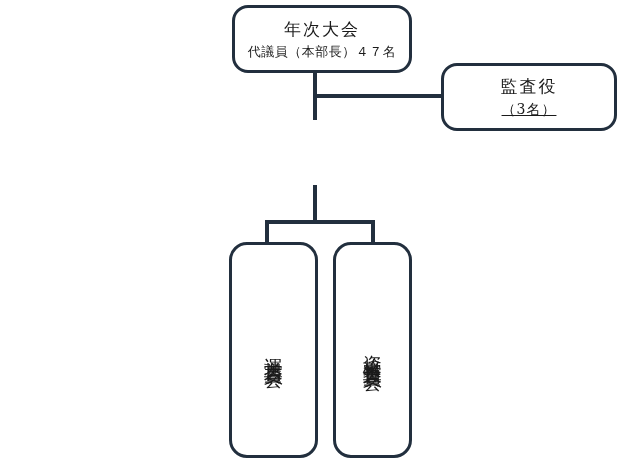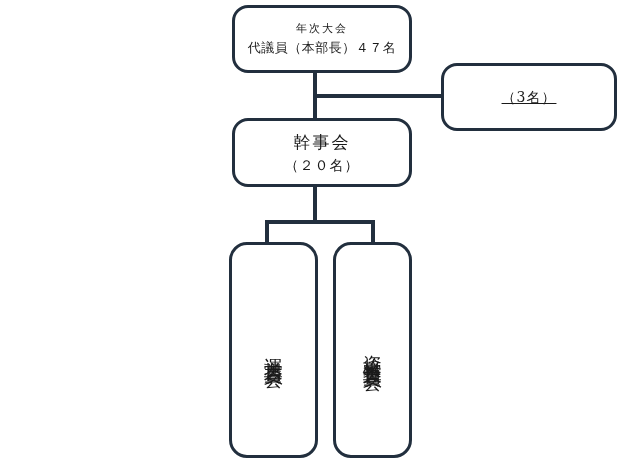--- a/index.html
+++ b/index.html
@@ -53,21 +53,21 @@
     letter-spacing: 1px;
     line-height: 1.35;
     white-space: nowrap;
   }
 
   
   #node-annual-meeting {
     left: 232px; top: 5px; width: 180px; height: 68px;
     border-radius: 16px;
   }
-  #node-annual-meeting .node-title { font-size: 11px; margin-bottom: 2px; }
+  #node-annual-meeting .node-title { font-size: 17px; margin-bottom: 2px; }
   #node-annual-meeting .node-sub   { font-size: 13px; letter-spacing: 0.5px; }
 
   
   #node-auditor {
     left: 441px; top: 63px; width: 176px; height: 68px;
     border-radius: 16px;
   }
   #node-auditor .node-title { font-size: 17px; margin-bottom: 2px; }
   #node-auditor .node-sub   { font-size: 14px; text-decoration: underline; }
 
@@ -116,27 +116,24 @@
   <div class="connector" style="left:265px; top:220px; width:4px; height:26px;"></div>
 
   <div class="connector" style="left:371px; top:220px; width:4px; height:26px;"></div>
 
   <div class="node" id="node-annual-meeting">
     <div class="node-title">年次大会</div>
     <div class="node-sub">代議員（本部長）４７名</div>
   </div>
 
   <div class="node" id="node-auditor">
+    <div class="node-title">監査役</div>
     <div class="node-sub">（3名）</div>
   </div>
 
-  <div class="node" id="node-board">
-    <div class="node-title">幹事会</div>
-    <div class="node-sub">（２０名）</div>
-  </div>
 
   <div class="node node-vertical" id="node-steering-committee">
     <div class="node-title">運営委員会</div>
   </div>
 
   <div class="node node-vertical" id="node-qualification-committee">
     <div class="node-title">資格審査委員会</div>
   </div>
 
 </div>

